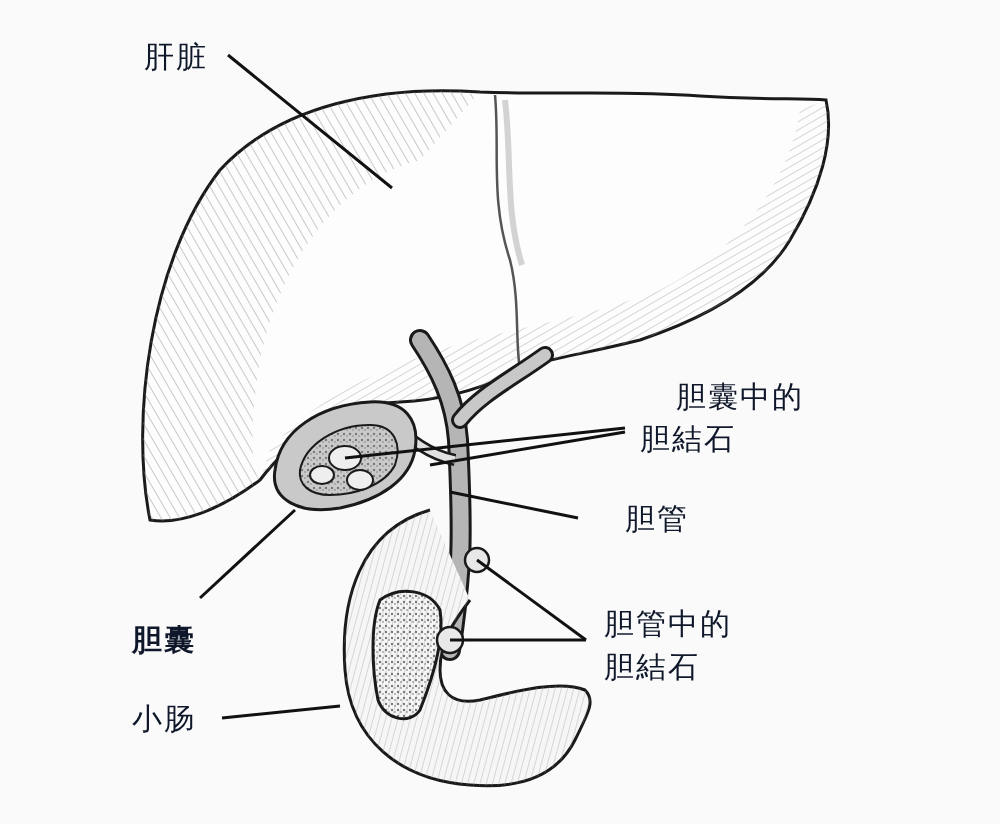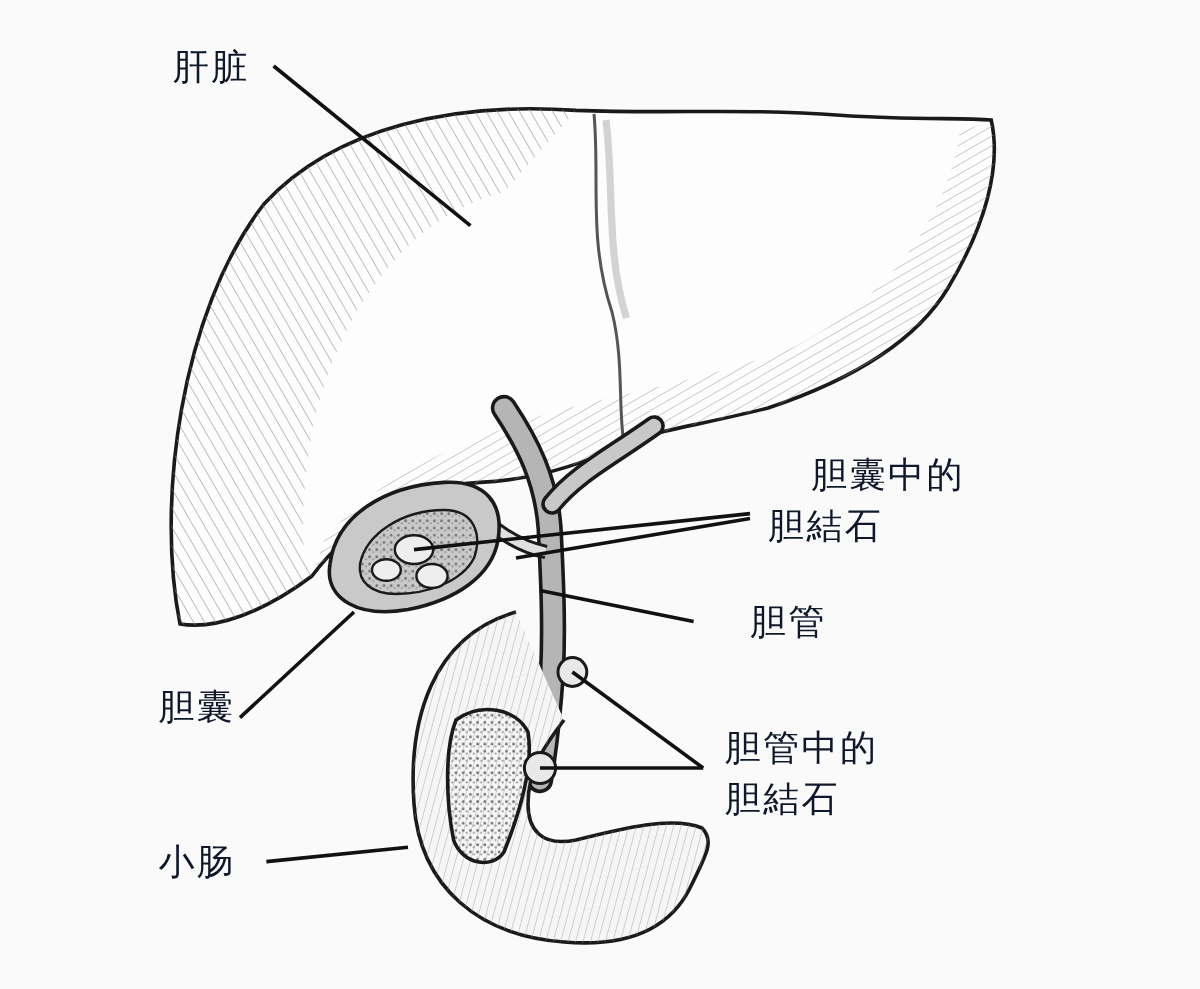--- a/index.html
+++ b/index.html
@@ -76,16 +76,16 @@
     <line x1="586" y1="640" x2="477" y2="560"></line>
     <line x1="586" y1="640" x2="450" y2="640"></line>
     <line x1="222" y1="718" x2="340" y2="706"></line>
   </g>
 </svg>
 
 <div class="label" style="left:144px; top:38px;">肝脏</div>
 <div class="label" style="left:676px; top:378px;">胆囊中的</div>
 <div class="label" style="left:640px; top:420px;">胆結石</div>
 <div class="label" style="left:625px; top:500px;">胆管</div>
-<div class="label" style="left:132px; top:571px;">胆囊</div>
+<div class="label" style="left:132px; top:621px;font-weight:bold;">胆囊</div>
 <div class="label" style="left:604px; top:605px;">胆管中的</div>
 <div class="label" style="left:604px; top:648px;">胆結石</div>
 <div class="label" style="left:132px; top:700px;">小肠</div>
 
 </body></html>

